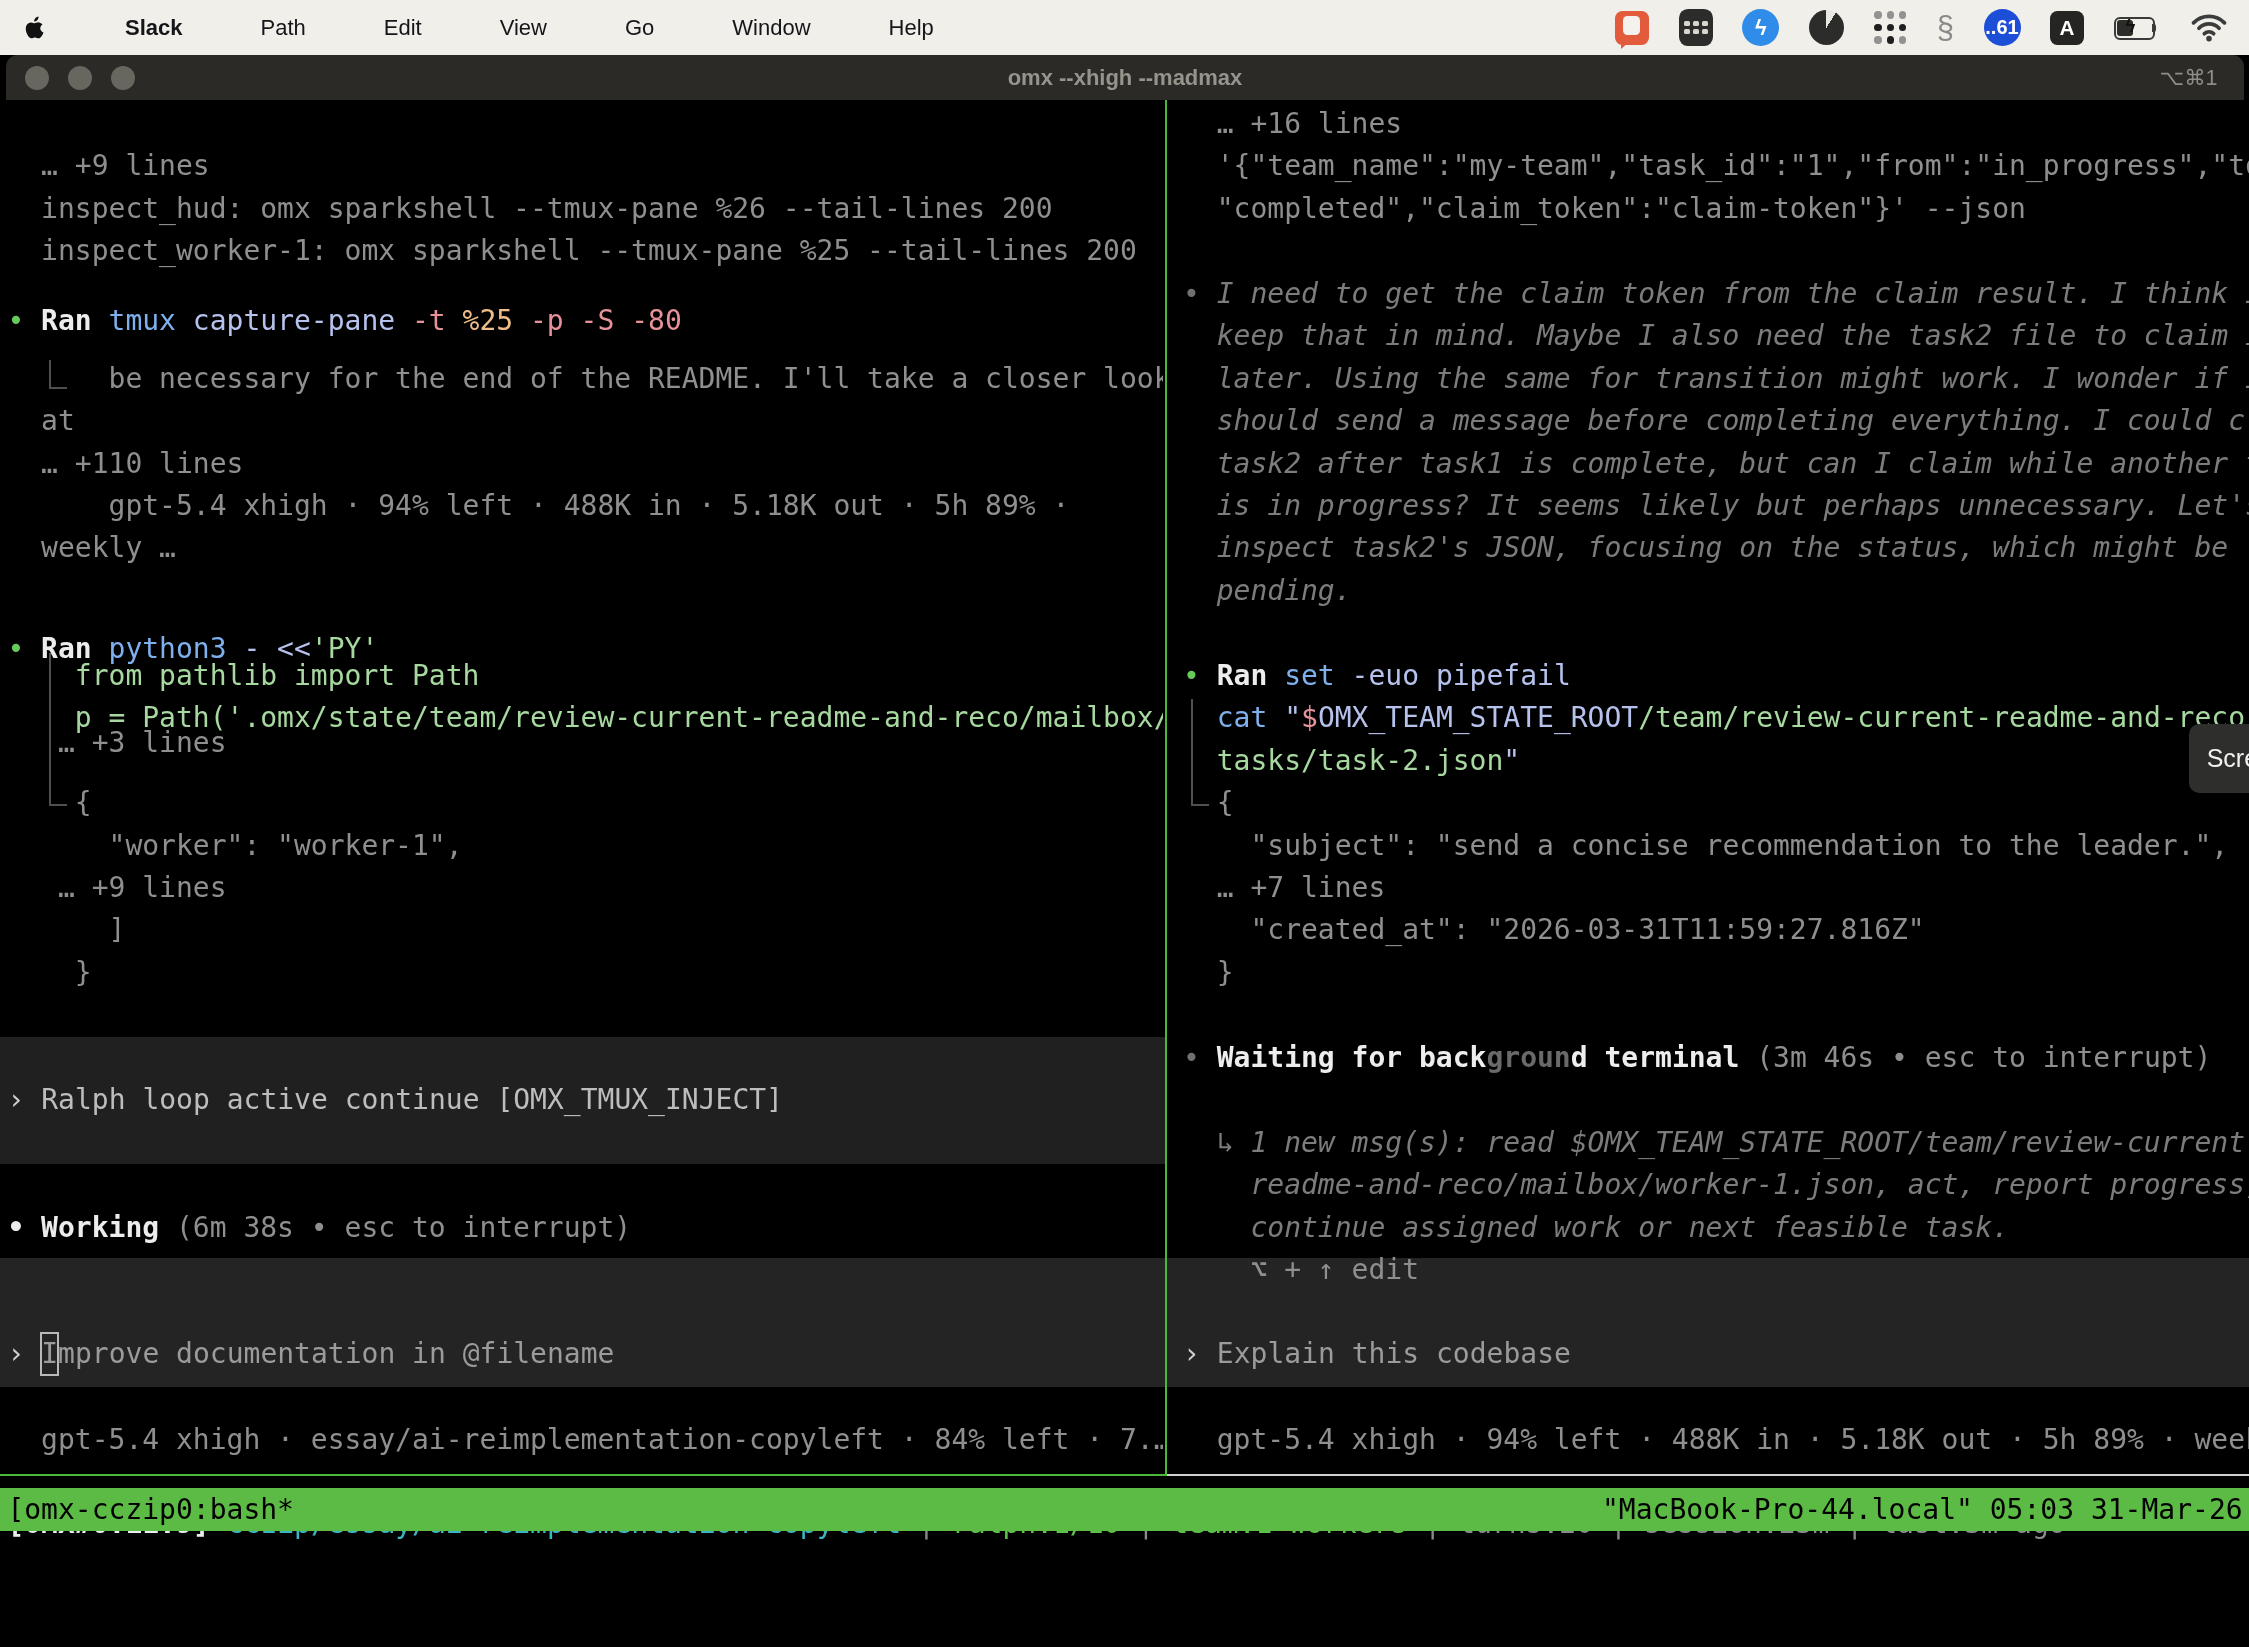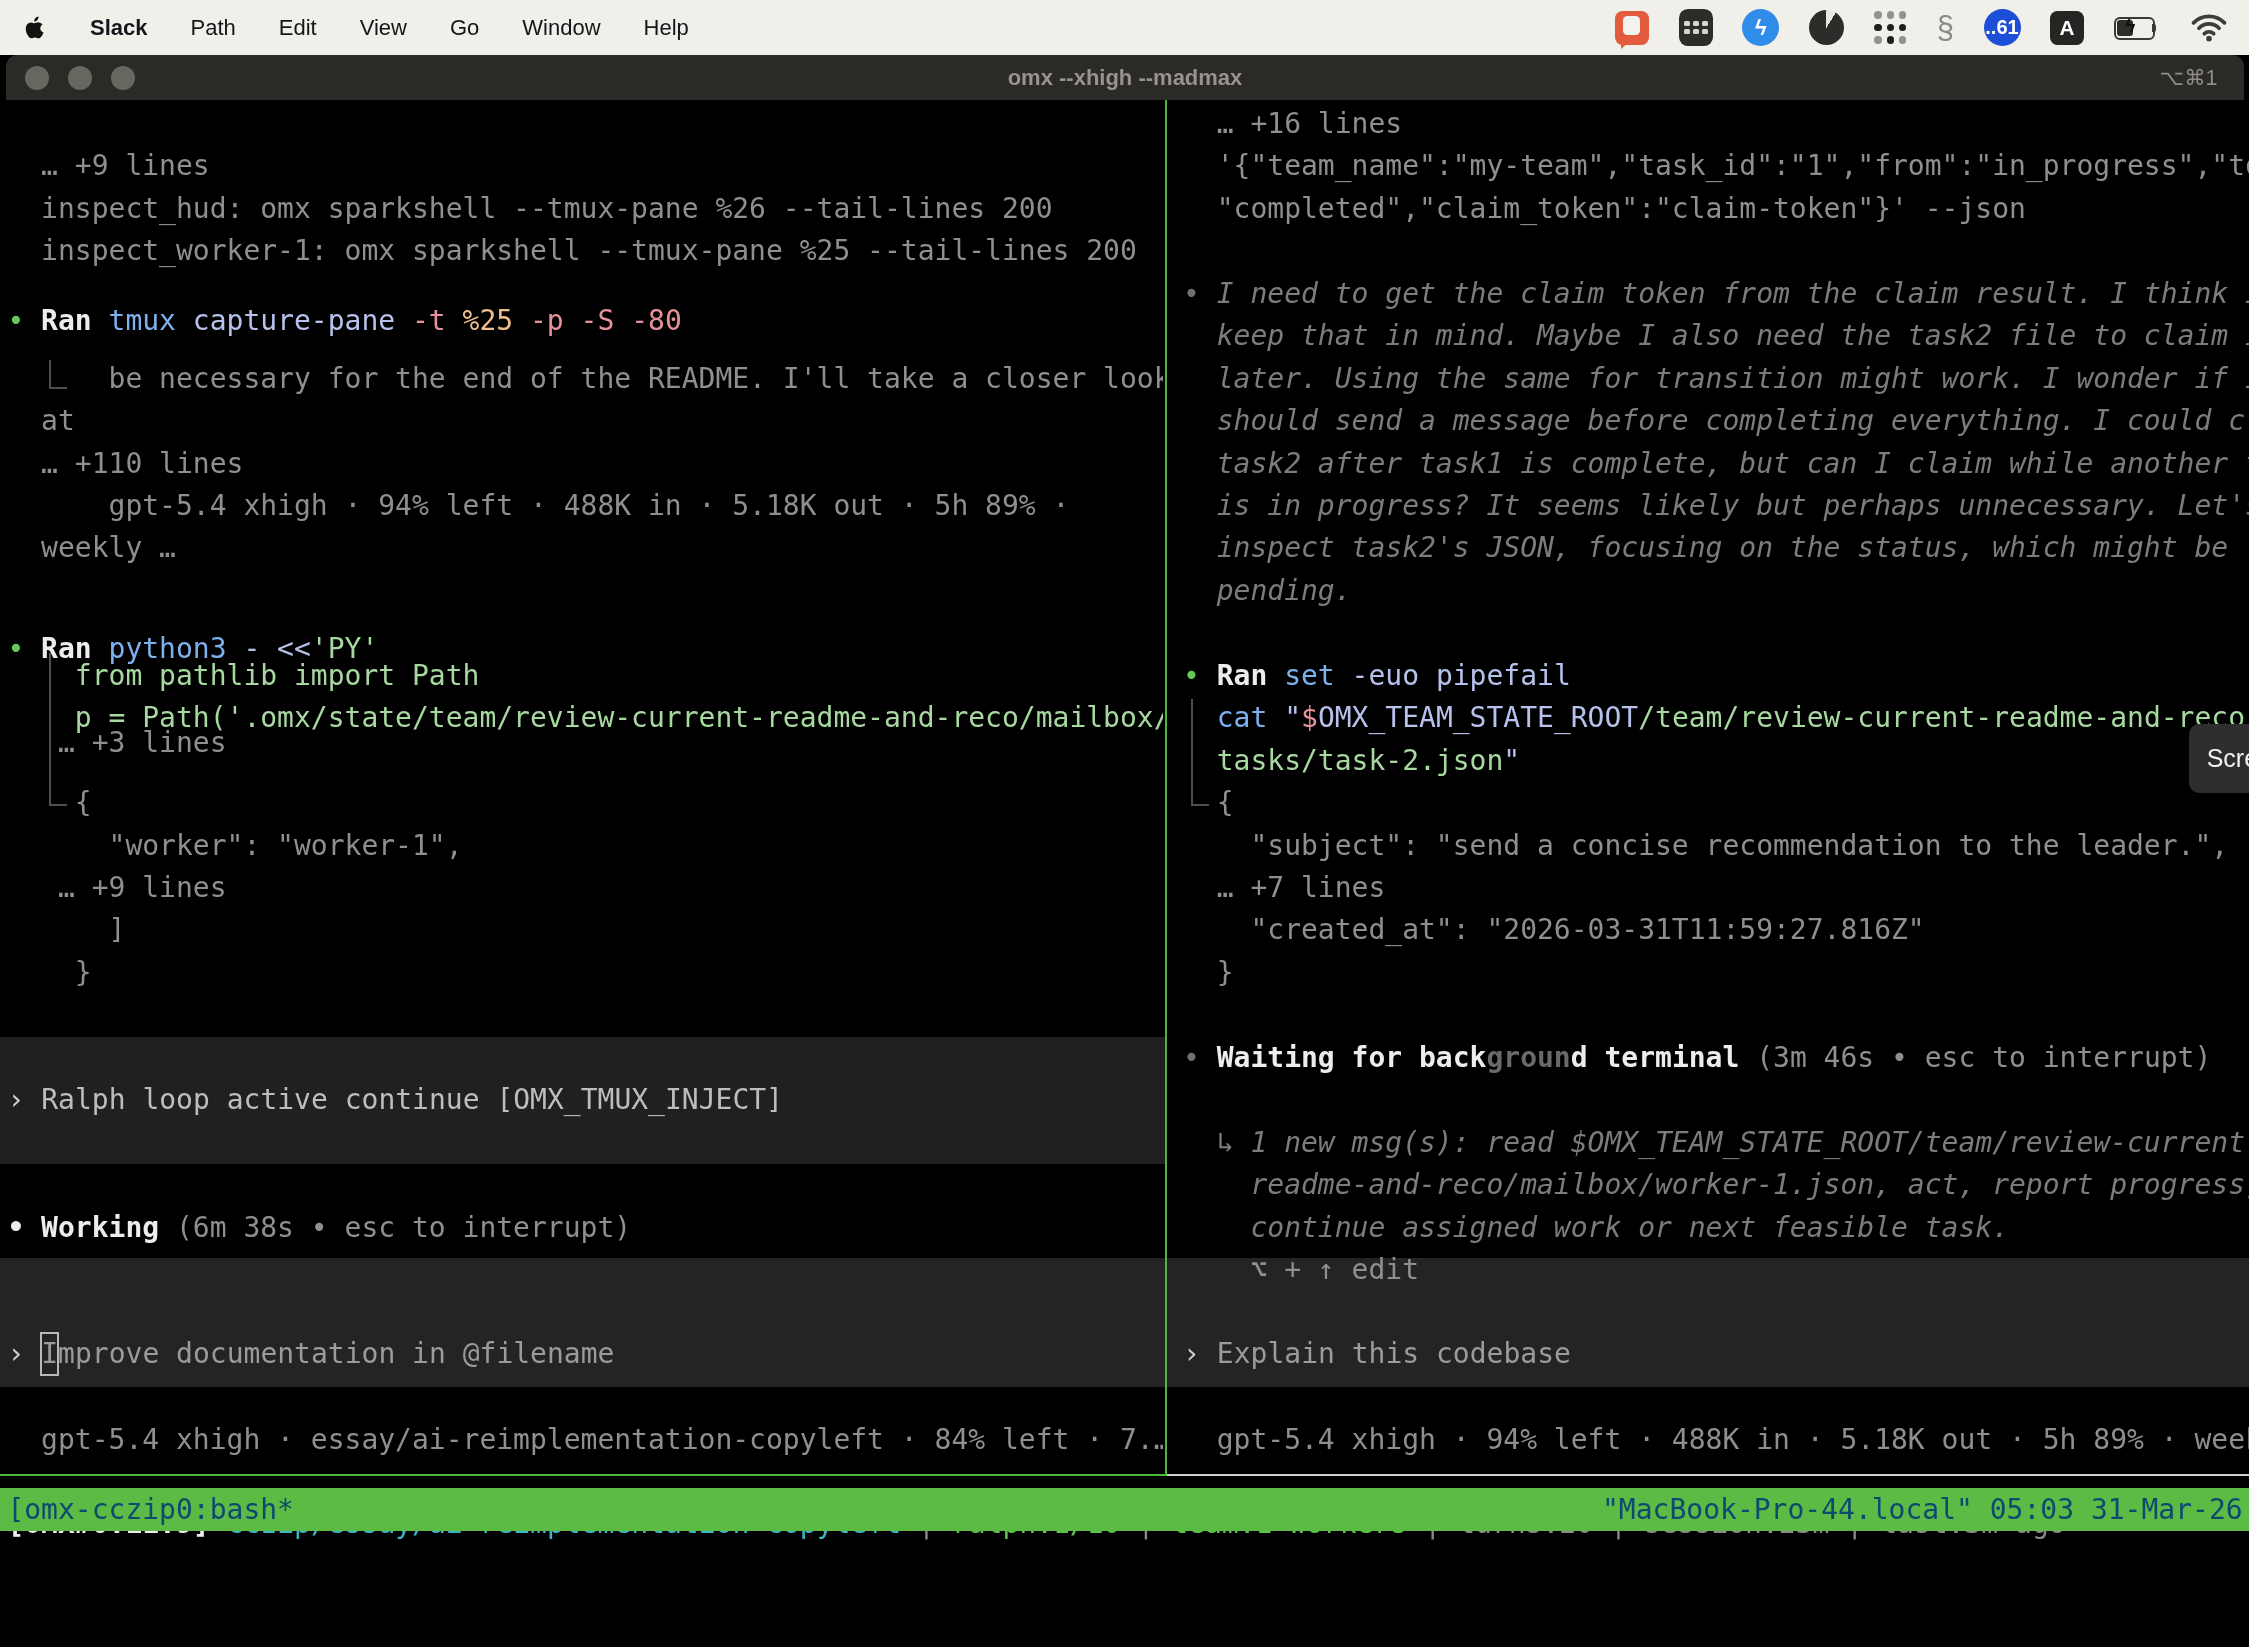--- a/index.html
+++ b/index.html
@@ -4,21 +4,21 @@
 <style>
   html,body{margin:0;padding:0;}
   body{width:2250px;height:1648px;position:relative;overflow:hidden;background:#000;
        font-family:"Liberation Sans", sans-serif;}
 
   
   .menubar{position:absolute;left:0;top:0;width:2250px;height:55px;background:#f0efe9;
            display:flex;align-items:center;justify-content:space-between;padding:0 22px;box-sizing:border-box;}
   .menubar-left{display:flex;align-items:center;gap:43px;}
   .apple{width:25px;height:29.5px;display:flex;align-items:center;}
-  .menu-item{font-size:22px;color:#15151a;white-space:nowrap;}
+  .menu-item{font-size:22px;color:#15151a;white-space:nowrap;margin-left:35px;}
   .menu-item.bold{font-weight:bold;}
   .menubar-right{display:flex;align-items:center;gap:29.5px;}
   .mb-ic{display:flex;align-items:center;justify-content:center;}
   .ic-chat{width:34px;height:34px;background:#e25b3d;border-radius:7.4px;position:relative;}
   .ic-chat::before{content:"";position:absolute;left:7.4px;top:5.9px;width:17.7px;height:19px;background:#f4f2ec;border-radius:4.4px;}
   .ic-chat::after{content:"";position:absolute;left:5.9px;bottom:-4.4px;border-left:8.9px solid #e25b3d;border-bottom:7.4px solid transparent;}
   .ic-keys{width:34px;height:37px;background:#2c2c2a;border-radius:8.9px;display:grid;
            grid-template-columns:repeat(3,1fr);align-content:center;justify-items:center;gap:2.2px;padding:4.4px;box-sizing:border-box;}
   .ic-keys i{width:5.9px;height:5.9px;background:#d8d6cf;border-radius:1.5px;}
   .ic-msgr{width:37px;height:37px;border-radius:50%;background:#2f8ce8;color:#fff;font-weight:bold;
@@ -85,21 +85,21 @@
   #guide-py{left:49px;top:553px;width:16px;height:151px;}
   #guide-cat{left:1191px;top:599px;width:16px;height:105px;}
 
   #divider-v{position:absolute;left:1165px;top:0;width:2.2px;height:1374px;background:#4cb83b;}
   #border-h-left{position:absolute;left:0;top:1374px;width:1167px;height:2.2px;background:#4cb83b;}
   #border-h-right{position:absolute;left:1167px;top:1374px;width:1083px;height:2.2px;background:#cfcfcf;}
 
   #popup{position:absolute;left:2189px;top:624px;width:118px;height:69px;background:#2e2e2c;border-radius:10.3px;
          color:#f2f2f2;font-size:25px;display:flex;align-items:center;padding-left:17.7px;box-sizing:border-box;}
 
-  .tmuxbar{position:absolute;left:0;top:1488px;width:2250px;height:43px;background:#5cbb45;color:#0c4a6e;
+  .tmuxbar{position:absolute;left:0;top:1488px;width:2250px;height:43px;background:#5cbb45;color:#000000;
            display:flex;align-items:center;justify-content:space-between;padding:0 7.4px;box-sizing:border-box;
            font-family:"DejaVu Sans Mono", monospace;font-size:28px;}
 </style>
 </head>
 <body>
 
 <div class="menubar">
   <div class="menubar-left">
     <span class="apple">
       <svg viewBox="0 0 24 26" width="25" height="28">

